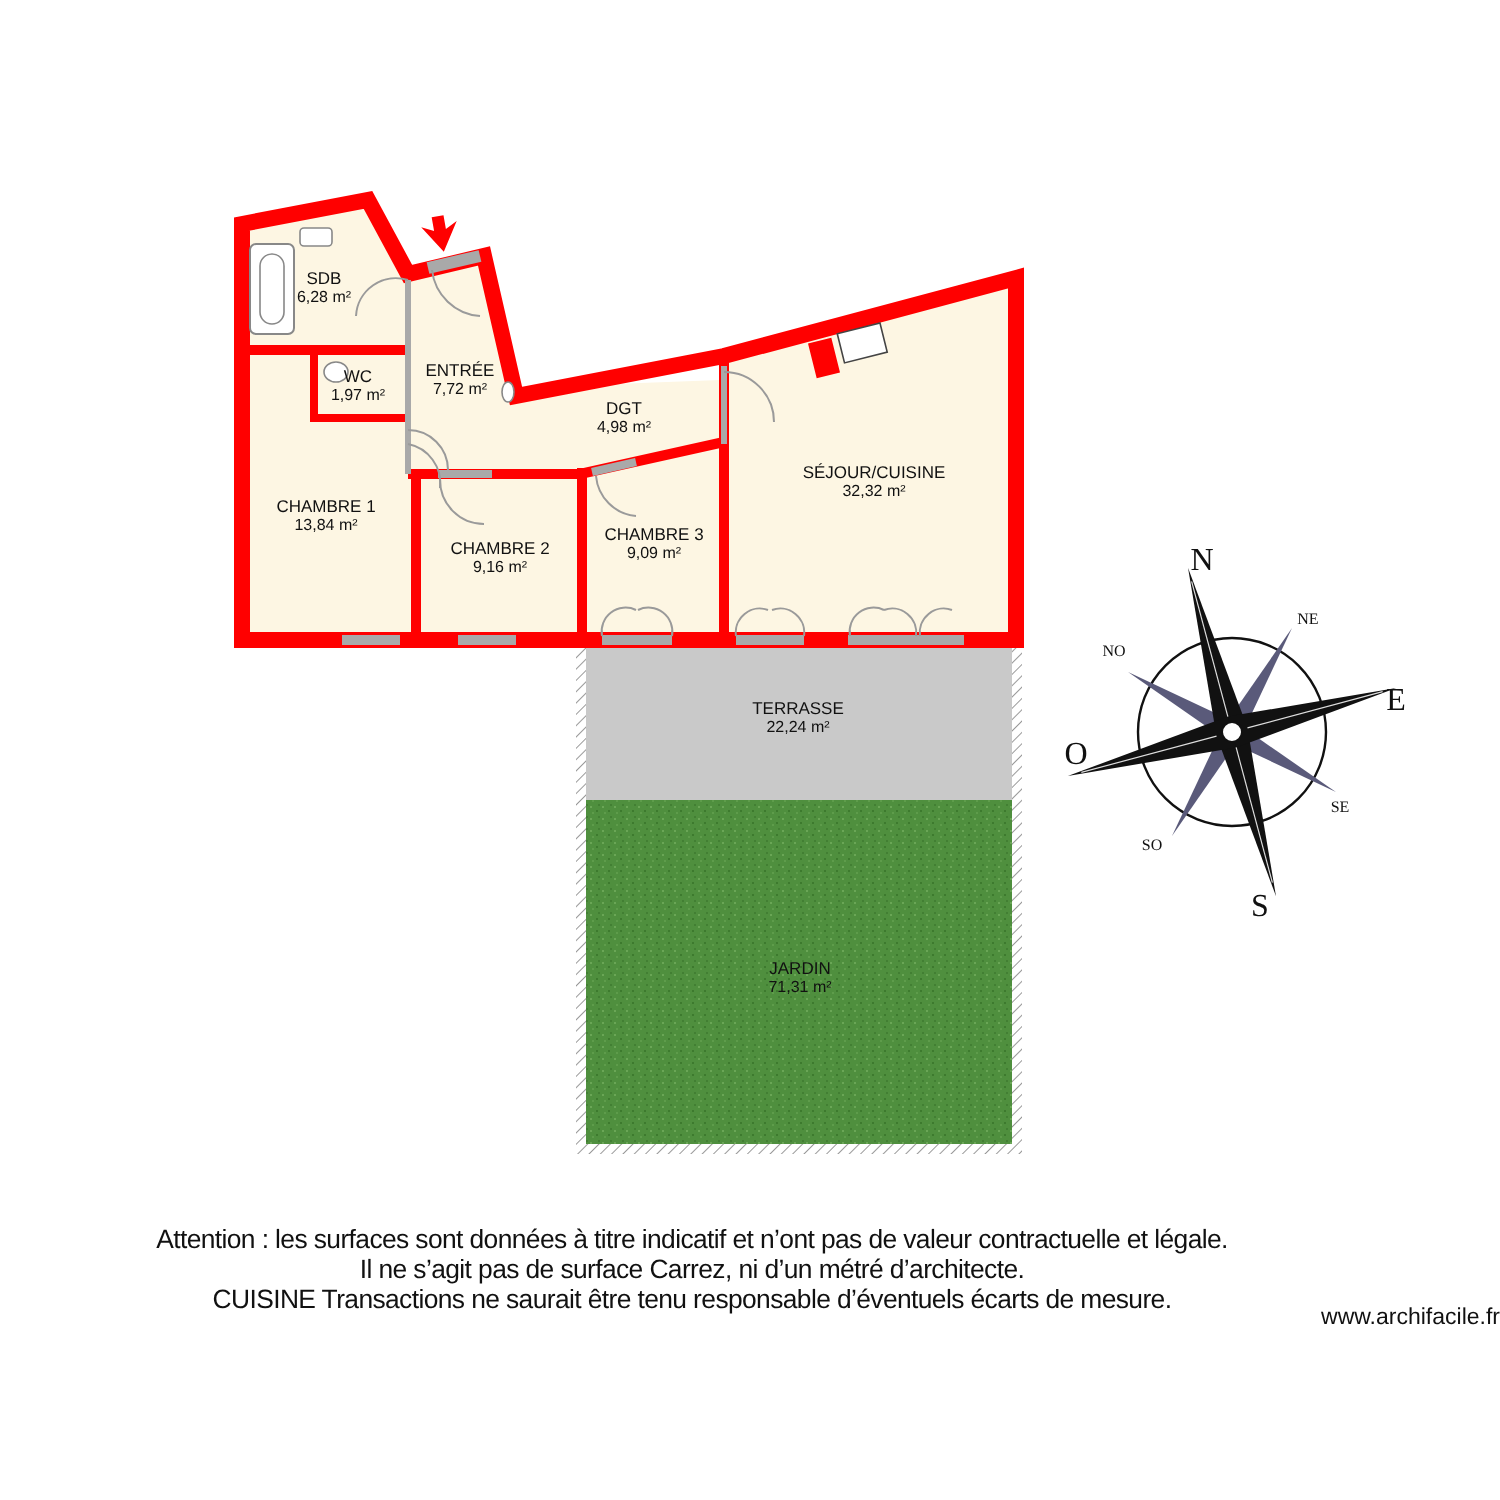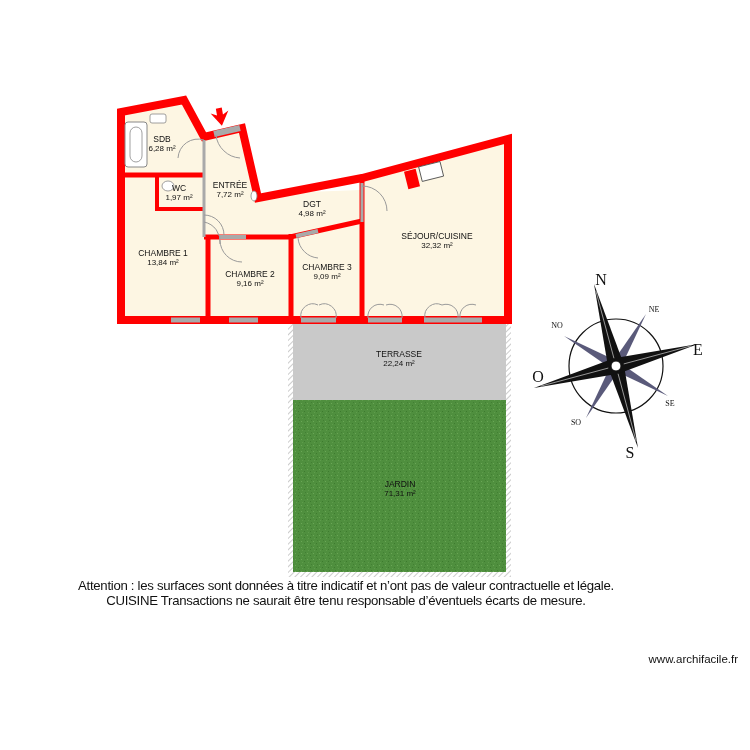--- a/index.html
+++ b/index.html
@@ -1,23 +1,23 @@
 <!DOCTYPE html>
 <html><head>
 <meta charset="utf-8">
 <style>
   html, body { margin:0; padding:0; background:#ffffff; }
   body { width:750px; height:750px; position:relative; overflow:hidden; font-family:"Liberation Sans", sans-serif; }
   #plan { position:absolute; left:0; top:0; width:750px; height:750px; }
   .room-label { font-family:"Liberation Sans", sans-serif; font-size:8.5px; fill:#111; text-anchor:middle; }
   .room-area { font-family:"Liberation Sans", sans-serif; font-size:8px; fill:#111; text-anchor:middle; }
   .compass-letter { font-family:"Liberation Serif", serif; fill:#111; text-anchor:middle; }
-  .disclaimer { position:absolute; left:0; width:692px; top:578px; text-align:center; font-family:"Liberation Sans", sans-serif; font-size:13.2px; line-height:15px; color:#111; letter-spacing:-0.3px; }
+  .disclaimer { position:absolute; left:0; width:692px; top:612px; text-align:center; font-family:"Liberation Sans", sans-serif; font-size:13.2px; line-height:15px; color:#111; letter-spacing:-0.3px; }
   .disclaimer div { white-space:nowrap; }
-  .credit { position:absolute; right:12px; top:653px; font-family:"Liberation Sans", sans-serif; font-size:11.5px; color:#111; }
+  .credit { position:absolute; right:0; top:653px; font-family:"Liberation Sans", sans-serif; font-size:11.5px; color:#111; }
 </style>
 </head>
 <body>
 
 <svg id="plan" viewBox="0 0 750 750" xmlns="http://www.w3.org/2000/svg">
   <defs>
     <pattern id="grass" width="6" height="6" patternUnits="userSpaceOnUse">
       <rect width="6" height="6" fill="#4f8f3e"></rect>
       <rect x="1" y="1" width="1" height="1" fill="#6aa656"></rect>
       <rect x="4" y="3" width="1" height="1" fill="#3d7a2e"></rect>
@@ -166,15 +166,16 @@
     <text class="compass-letter" x="-78" y="16" font-size="16">O</text>
     <text class="compass-letter" x="38" y="-54" font-size="8">NE</text>
     <text class="compass-letter" x="-59" y="-38" font-size="8">NO</text>
     <text class="compass-letter" x="54" y="40" font-size="8">SE</text>
     <text class="compass-letter" x="-40" y="59" font-size="8">SO</text>
   </g>
 </svg>
 
 <div class="disclaimer">
   <div>Attention : les surfaces sont données à titre indicatif et n’ont pas de valeur contractuelle et légale.</div>
+  <div>Il ne s’agit pas de surface Carrez, ni d’un métré d’architecte.</div>
   <div>CUISINE Transactions ne saurait être tenu responsable d’éventuels écarts de mesure.</div>
 </div>
 <div class="credit">www.archifacile.fr</div>
 
 </body></html>

